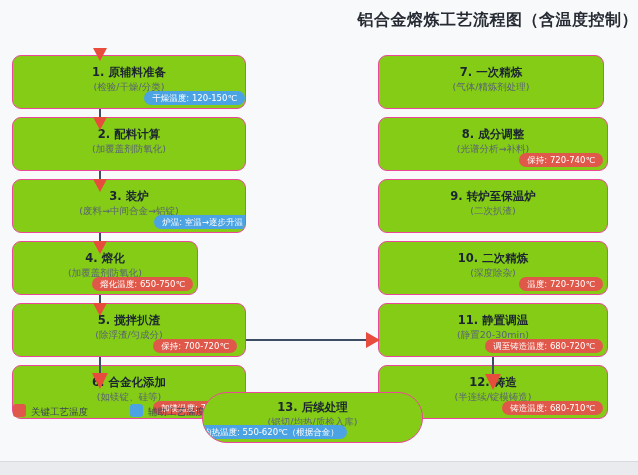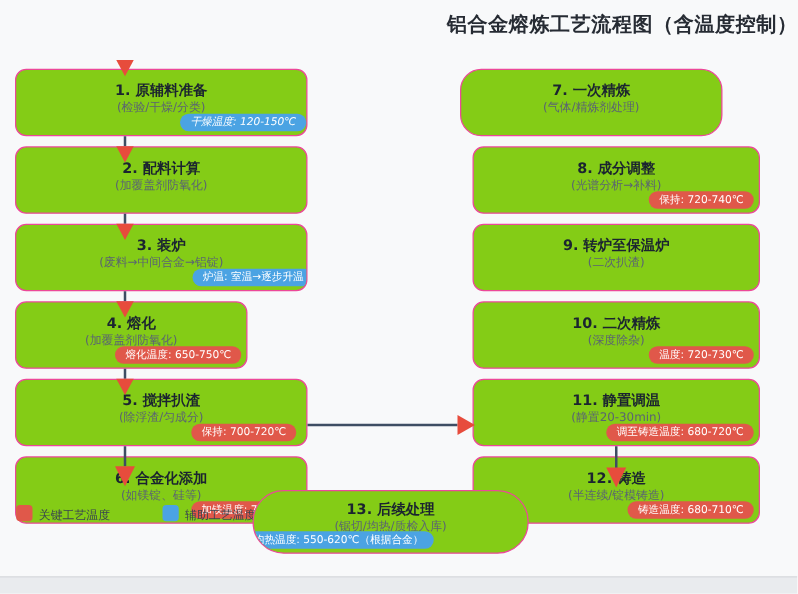--- a/index.html
+++ b/index.html
@@ -32,21 +32,21 @@
 </head>
 <body>
 
 <div id="canvas">
 
   <div class="page-title">铝合金熔炼工艺流程图（含温度控制）</div>
 
   <div class="node" id="n1" style="left:12px;top:55px;width:234px;height:54px;">
     <div class="t">1. 原辅料准备</div>
     <div class="s">(检验/干燥/分类)</div>
-    <div class="badge blue" style="right:0;font-style:italic;">干燥温度: 120-150℃</div>
+    <div class="badge blue" style="right:0;">干燥温度: 120-150℃</div>
   </div>
 
   <div class="node" id="n2" style="left:12px;top:117px;width:234px;height:54px;">
     <div class="t">2. 配料计算</div>
     <div class="s">(加覆盖剂防氧化)</div>
   </div>
 
   <div class="node ov" id="n3" style="left:12px;top:179px;width:234px;height:54px;">
     <div class="t">3. 装炉</div>
     <div class="s">(废料→中间合金→铝锭)</div>
@@ -64,21 +64,21 @@
     <div class="s">(除浮渣/匀成分)</div>
     <div class="badge red" style="right:8px;margin-left:47px;">保持: 700-720℃</div>
   </div>
 
   <div class="node" id="n6" style="left:12px;top:365px;width:234px;height:54px;">
     <div class="t">6. 合金化添加</div>
     <div class="s">(如镁锭、硅等)</div>
     <div class="badge red" style="left:140px;right:auto;width:74px;text-align:left;">加镁温度: 7</div>
   </div>
 
-  <div class="node" id="n7" style="left:368px;top:55px;width:210px;height:54px;border-radius:17px;">
+  <div class="node" id="n7" style="left:378px;top:55px;width:226px;height:54px;">
     <div class="t">7. 一次精炼</div>
     <div class="s">(气体/精炼剂处理)</div>
   </div>
 
   <div class="node" id="n8" style="left:378px;top:117px;width:230px;height:54px;">
     <div class="t">8. 成分调整</div>
     <div class="s">(光谱分析→补料)</div>
     <div class="badge red">保持: 720-740℃</div>
   </div>
 

